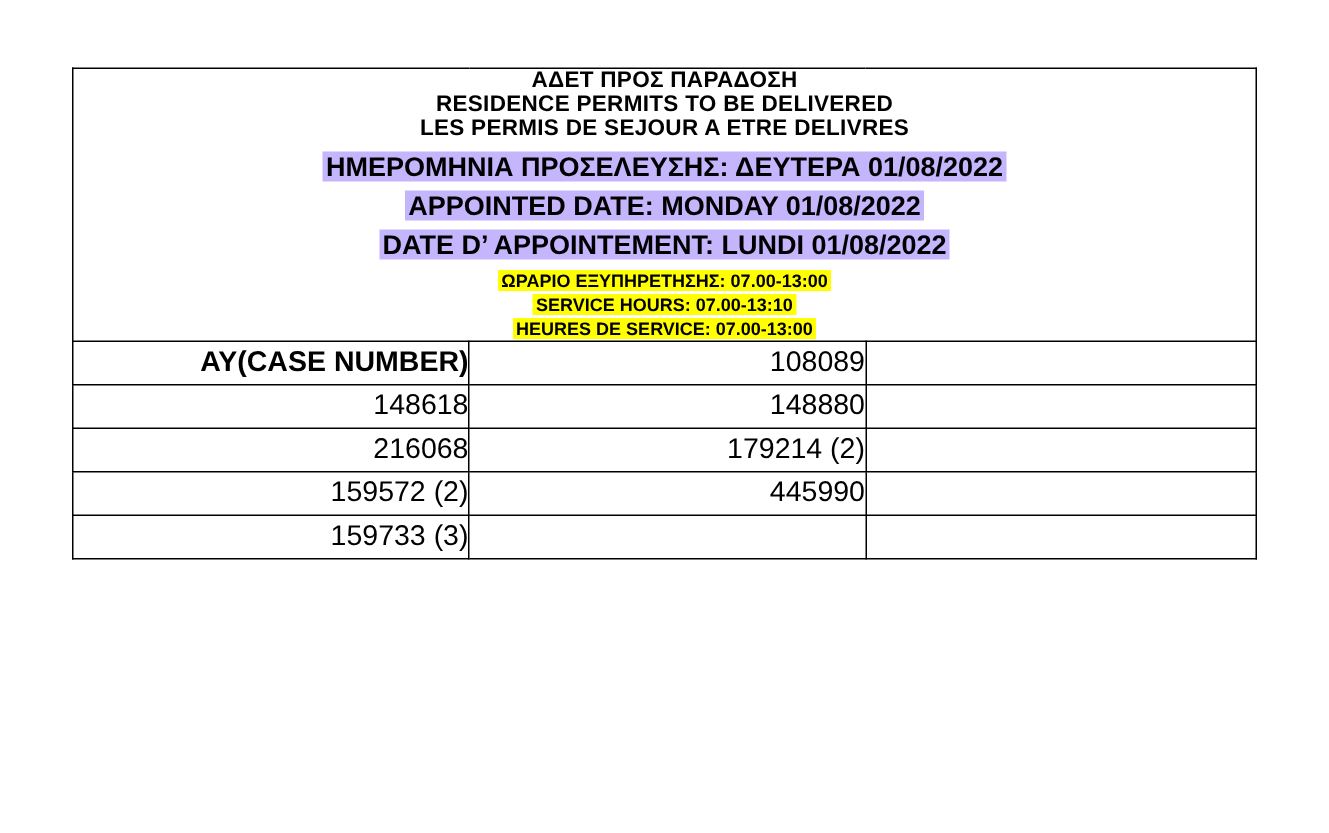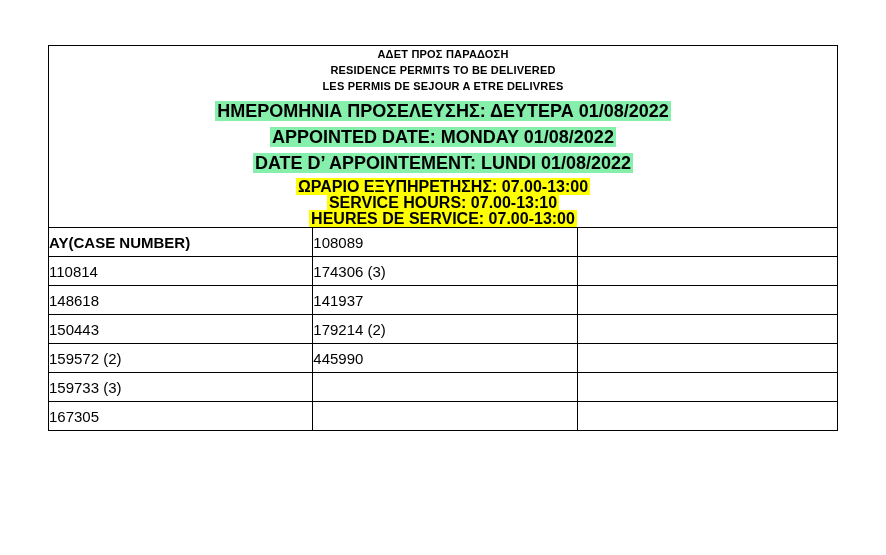--- a/index.html
+++ b/index.html
@@ -31,52 +31,52 @@
     border: 1px solid #000000;
     padding: 0;
     vertical-align: middle;
   }
   .header-cell {
     text-align: center;
     padding: 6px 4px 6px 4px;
   }
   .hdr-line {
     font-weight: bold;
-    font-size: 11px;
+    font-size: 15px;
     line-height: 16px;
     letter-spacing: 0.2px;
   }
   .hl-block {
     margin-top: 4px;
   }
   .big-line {
     font-weight: bold;
     font-size: 18px;
     line-height: 26px;
   }
   .big-line span.hl {
-    background: #86efac;
+    background: #c4b5fd;
     padding: 0 2px;
   }
   .svc-block {
     margin-top: 3px;
   }
   .svc-line {
     font-weight: bold;
-    font-size: 16px;
+    font-size: 12px;
     line-height: 16px;
   }
   .svc-line span.hl {
     background: #ffff00;
     padding: 0 2px;
   }
   .data-row td {
     height: 28px;
-    text-align: left;
-    font-size: 15px;
+    text-align: right;
+    font-size: 19px;
     margin-left: 20px;
   }
   .col-a { width: 33.5%; }
   .col-b { width: 33.5%; }
   .col-c { width: 33%; }
   .col-head {
     font-weight: bold;
     font-size: 13.5px;
   }
 </style>
@@ -110,44 +110,34 @@
           </div>
         </td>
       </tr>
 
       <tr class="data-row">
         <td class="col-head">ΑΥ(CASE NUMBER)</td>
         <td>108089</td>
         <td></td>
       </tr>
       <tr class="data-row">
-        <td>110814</td>
-        <td>174306 (3)</td>
+        <td>148618</td>
+        <td>148880</td>
         <td></td>
       </tr>
       <tr class="data-row">
-        <td>148618</td>
-        <td>141937</td>
-        <td></td>
-      </tr>
-      <tr class="data-row">
-        <td>150443</td>
+        <td>216068</td>
         <td>179214 (2)</td>
         <td></td>
       </tr>
       <tr class="data-row">
         <td>159572 (2)</td>
         <td>445990</td>
         <td></td>
       </tr>
       <tr class="data-row">
         <td>159733 (3)</td>
         <td></td>
         <td></td>
       </tr>
-      <tr class="data-row">
-        <td>167305</td>
-        <td></td>
-        <td></td>
-      </tr>
     </tbody>
   </table>
 </div>
 
 </body></html>

